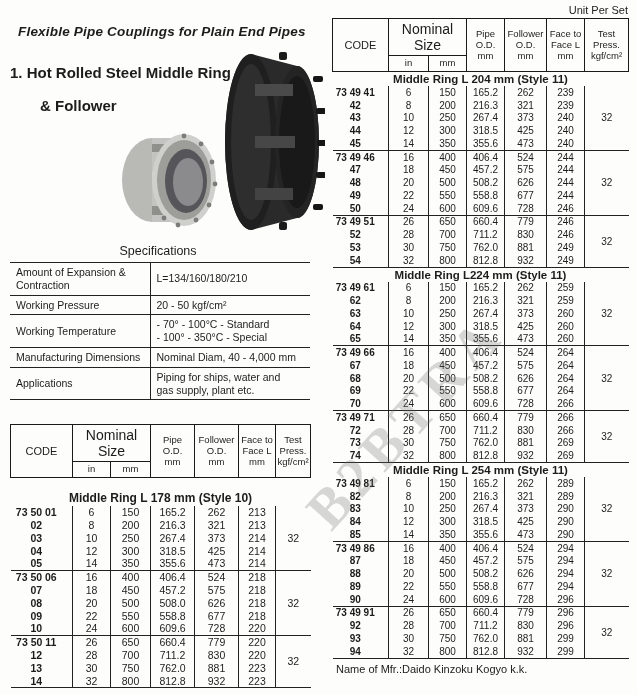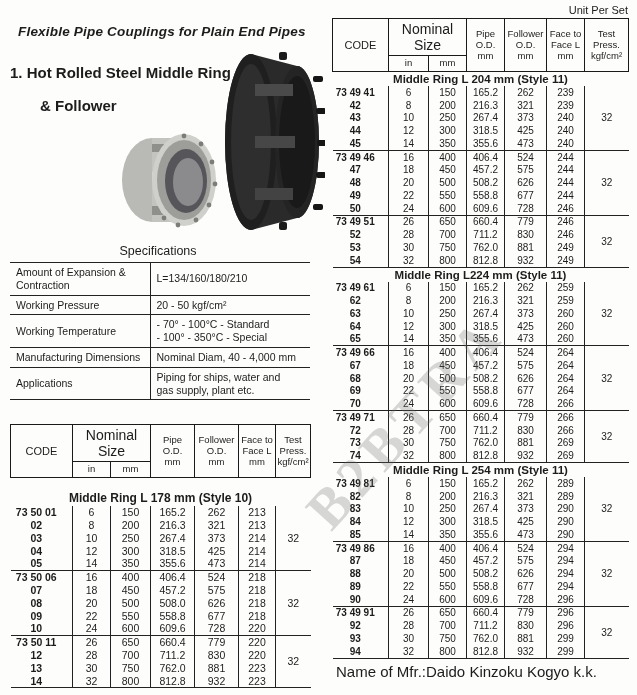--- a/index.html
+++ b/index.html
@@ -64,21 +64,21 @@
   #left-table td{height:12.8px;font-size:10.5px;}
   #left-table td.section-title{font-size:12px;height:15px;}
   #right-table{left:332px;top:18px;width:296px;}
   #right-table td{height:12.75px;font-size:10px;}
   #right-table td.section-title{font-size:11.5px;height:14px;}
   .unit-note{
     position:absolute;left:332px;top:4px;width:296px;text-align:right;
     font-size:11px;
   }
   .mfr{
-    position:absolute;left:336px;top:663px;width:296px;font-size:15px;
+    position:absolute;left:336px;top:663px;width:296px;font-size:11px;
   }
   
   .watermark{
     position:absolute;left:225px;top:390px;width:360px;text-align:center;
     transform:rotate(-48deg);
     font-family:"Liberation Serif","DejaVu Serif",serif;
     font-size:56px;font-weight:700;letter-spacing:7px;
     color:rgba(110,110,110,0.27);
     pointer-events:none;z-index:5;
   }

